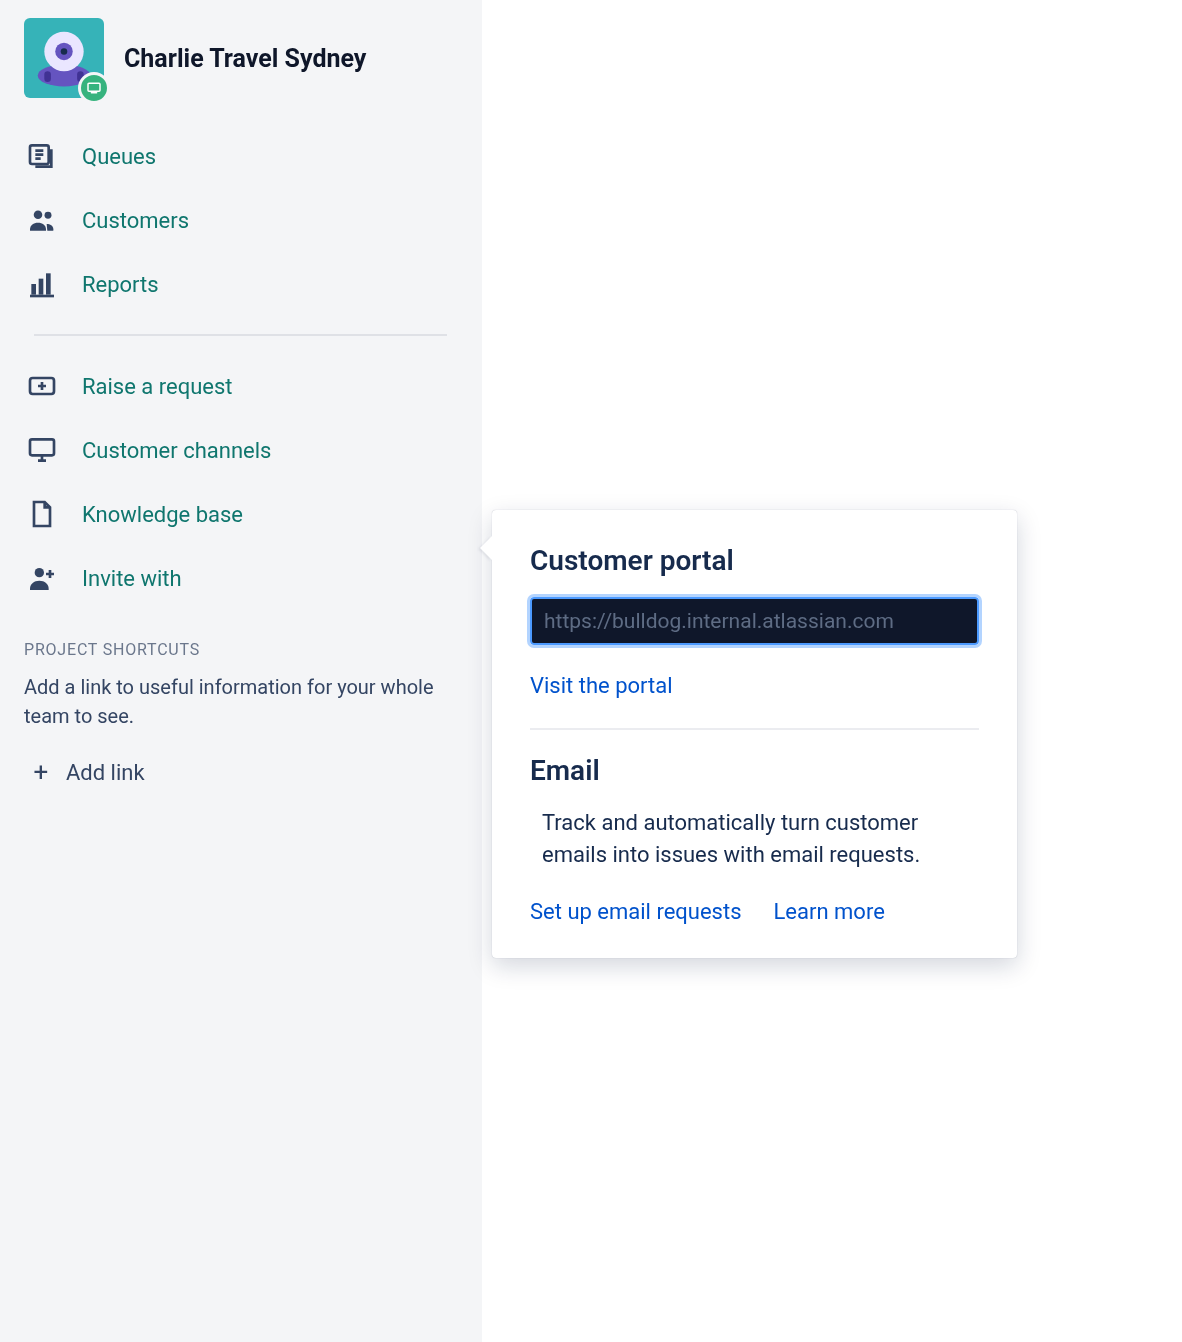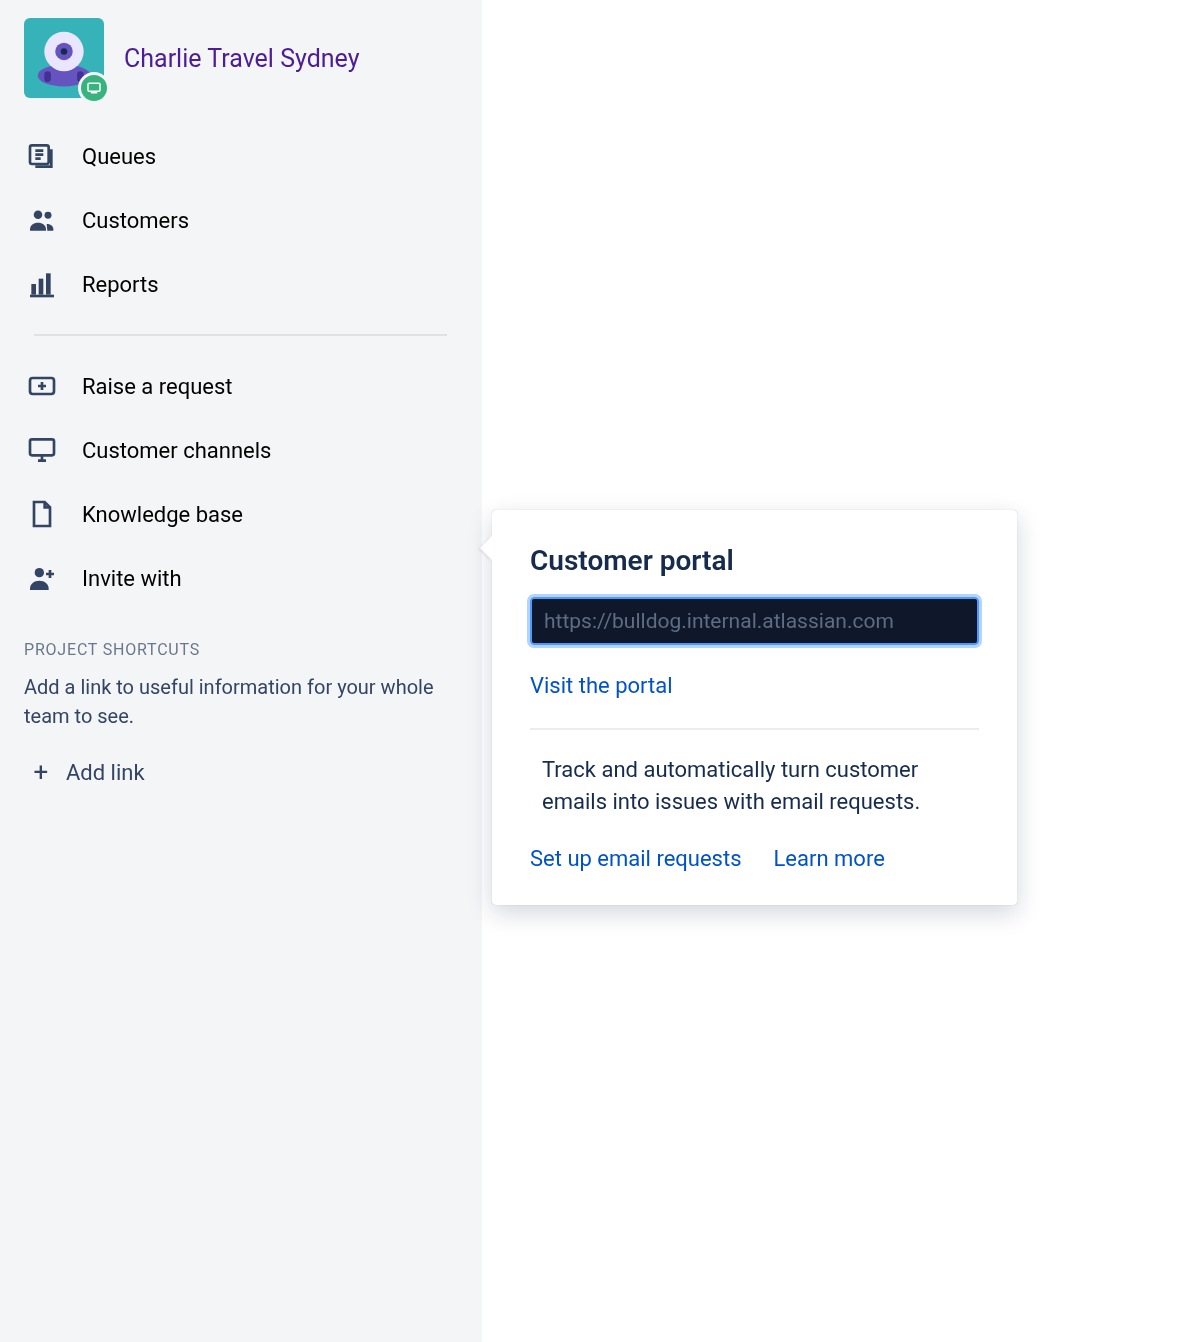--- a/index.html
+++ b/index.html
@@ -42,42 +42,42 @@
     right: -6px; bottom: -6px;
     width: 32px; height: 32px;
     border-radius: 50%;
     background: #36b37e;
     display: flex; align-items: center; justify-content: center;
     border: 3px solid #f4f5f7;
   }
   .status-badge svg { width: 16px; height: 12px; }
   .project-title {
     font-size: 25px;
-    font-weight: 400;
-    color: #4c1d95;
+    font-weight: 700;
+    color: #0f172a;
   }
   .nav-group { padding: 6px 0; }
   .nav-item {
     display: flex;
     align-items: center;
     padding: 14px 24px;
     cursor: pointer;
     color: #344563;
   }
   .nav-icon {
     width: 36px; height: 36px;
     display: flex; align-items: center; justify-content: center;
     margin-right: 22px;
     color: #344563;
   }
   .nav-icon svg { width: 32px; height: 32px; }
   .nav-label {
     font-size: 22px;
     font-weight: 400;
-    color: #000000;
+    color: #0f766e;
   }
   .divider {
     height: 2px;
     background: #dfe1e6;
     margin: 12px 34px;
   }
   .section-heading {
     padding: 24px 24px 6px 24px;
     font-size: 16px;
     font-weight: 400;
@@ -279,19 +279,20 @@
 </div>
 
 <div class="main">
   <div class="popover">
     <div class="pop-heading">Customer portal</div>
     <input class="url-input" type="text" readonly="" value="https://bulldog.internal.atlassian.com" style="">
     <div>
       <a class="pop-link">Visit the portal</a>
     </div>
     <hr class="pop-divider">
+    <div class="pop-heading">Email</div>
     <div class="pop-desc">Track and automatically turn customer emails into issues with email requests.</div>
     <div>
       <a class="pop-link">Set up email requests</a>
       <a class="pop-link">Learn more</a>
     </div>
   </div>
 </div>
 
 </body></html>

